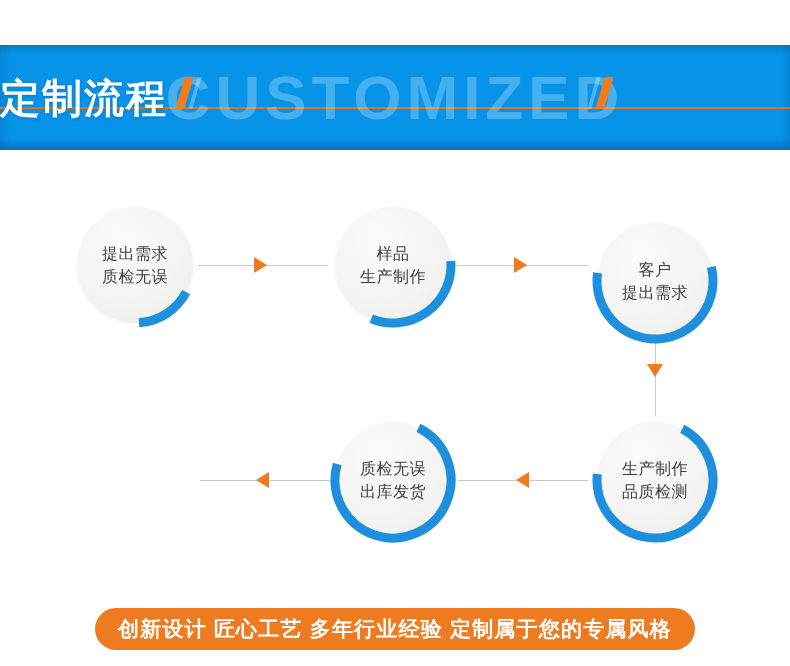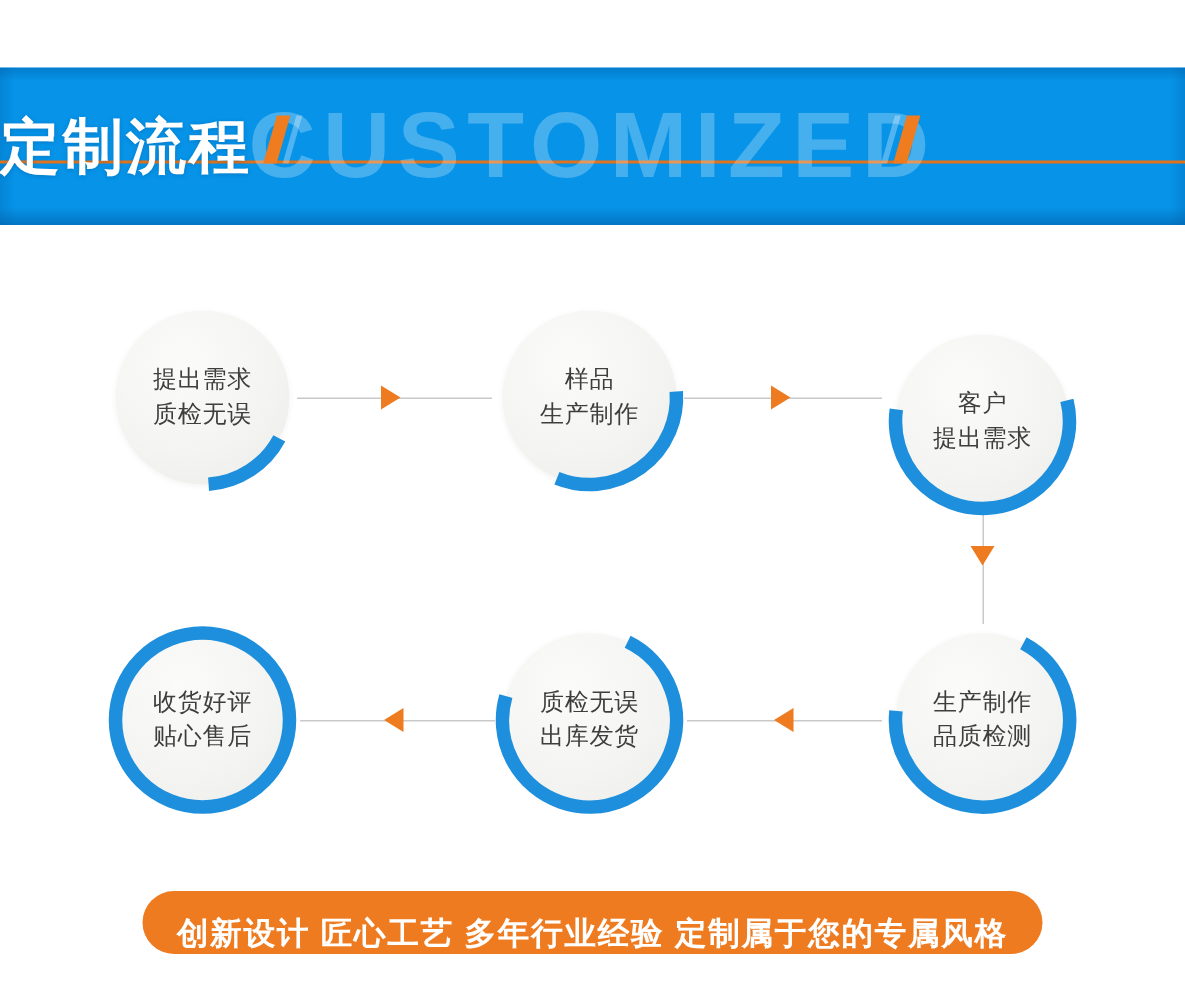--- a/index.html
+++ b/index.html
@@ -200,27 +200,27 @@
   #conn-45 { left: 458px; top: 480px; width: 130px; }
   #arrow-45 { left: 516px; top: 472px; }
   
   #conn-56 { left: 200px; top: 480px; width: 130px; }
   #arrow-56 { left: 256px; top: 472px; }
 
   
   .pill {
     position: absolute;
     left: 95px;
-    top: 594px;
+    top: 608px;
     width: 600px;
     height: 42px;
     border-radius: 21px;
     background: #ee7b1f;
     display: flex;
-    align-items: flex-end;
+    align-items: center;
     justify-content: center;
   }
   .pill-text {
     font-size: 21px;
     font-weight: bold;
     color: #ffffff;
     letter-spacing: 1.2px;
     white-space: nowrap;
   }
 </style>
@@ -315,28 +315,18 @@
     <div class="disc"></div>
     <svg class="ring" viewBox="0 0 132 132">
       <path fill="none" stroke-linecap="butt" stroke="#1e8fdc" stroke-width="9" d="M 93.23 14.79 A 58 58 0 1 1 8.32 59.94"></path>
     </svg>
     <div class="label">
       <span>生产制作</span>
       <span>品质检测</span>
     </div>
   </div>
 
-  <div class="node" id="node-6">
-    <div class="disc"></div>
-    <svg class="ring" viewBox="0 0 132 132">
-      <path fill="none" stroke-linecap="butt" stroke="#1e8fdc" stroke-width="9" d="M 8 66 a 58 58 0 1 0 116 0 a 58 58 0 1 0 -116 0"></path>
-    </svg>
-    <div class="label">
-      <span>收货好评</span>
-      <span>贴心售后</span>
-    </div>
-  </div>
 
   <div class="pill">
     <span class="pill-text">创新设计 匠心工艺 多年行业经验 定制属于您的专属风格</span>
   </div>
 
 </div>
 
 </body></html>

